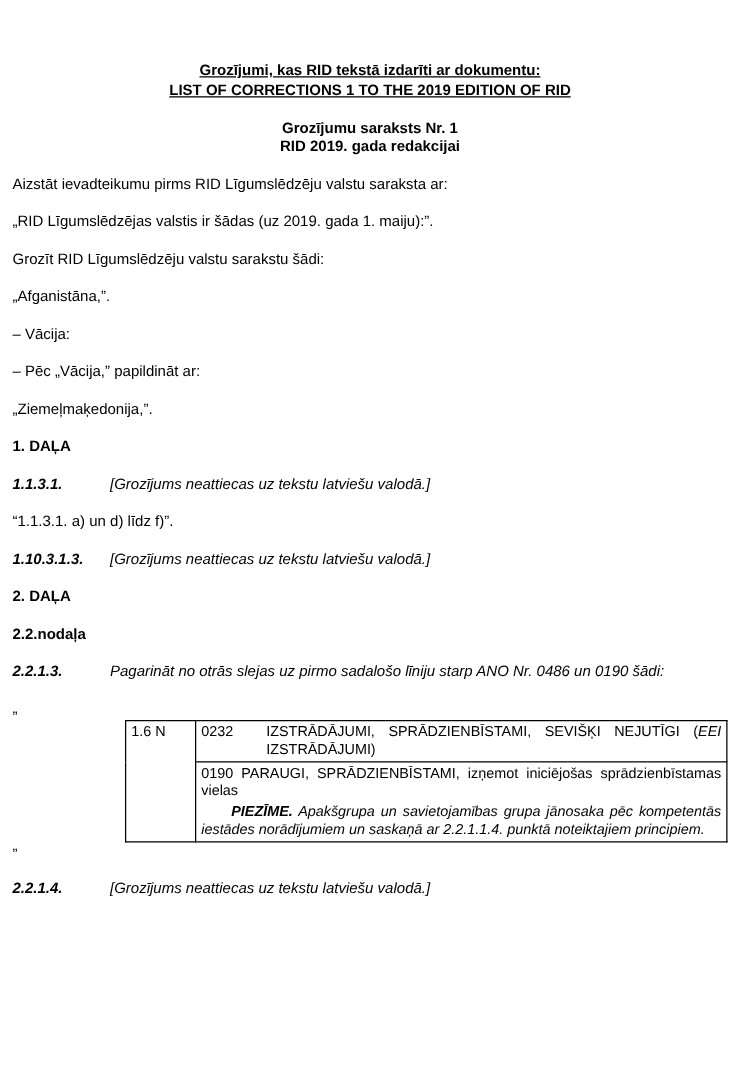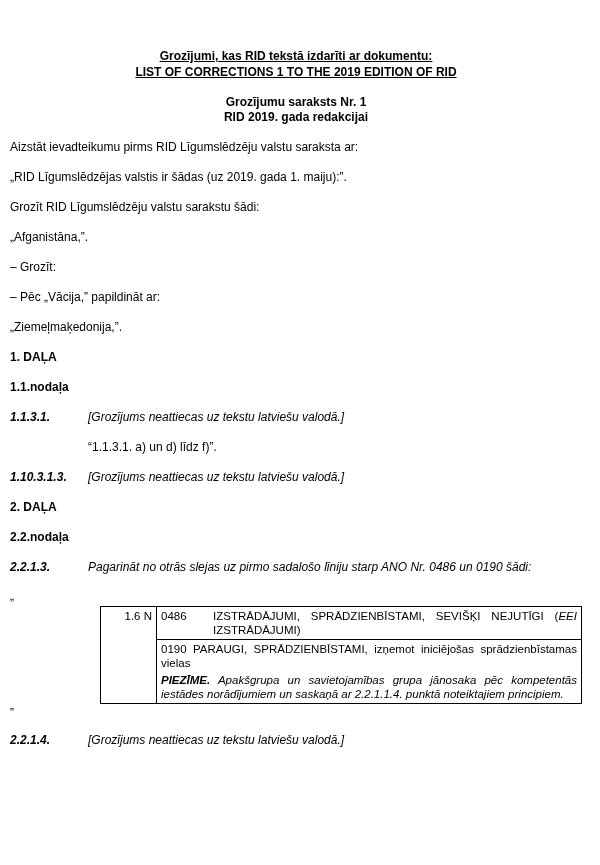--- a/index.html
+++ b/index.html
@@ -13,62 +13,61 @@
   .center { text-align:center; }
   .hdr { font-weight:bold; text-decoration:underline; line-height:16px; }
   .hdr-block { margin-bottom:15px;margin-top:40px; }
   .sub { font-weight:bold; line-height:15px; }
   .sub-block { margin-bottom:15px; }
   p, .item { line-height:15px; margin-bottom:15px; }
   .b { font-weight:bold; }
   .item { display:flex;font-style:italic; }
   .item .num { flex:0 0 78px; font-weight:bold; }
   .item .txt { flex:1; }
-  .cont { margin-left:78px; }
+  .cont { }
   .quote { line-height:13px; margin-bottom:3px; }
   .quote.close { margin-top:3px; margin-bottom:13px; }
   table.ctab {
     border-collapse:collapse;
     margin-left:90px; width:482px;
     font-size:11.5px; line-height:14px;
   }
   table.ctab td { border:1px solid #000; vertical-align:top; padding:2px 4px; }
-  td.c1 { width:56px; padding:2px 3px;text-align:right; }
+  td.c1 { width:56px; padding:2px 3px; }
   .unrow { display:flex; }
   .unrow .un { flex:0 0 52px; }
   .unrow .desc { flex:1; text-align:justify; }
   .desc2 { text-align:justify; }
   .note { text-align:justify; margin-top:3px; }
-  .note i b { font-weight:bold; }
+  .note i b { font-weight:bold;margin-left:24px; }
 </style>
 </head>
 <body>
 
 <div>
 
   <div class="hdr-block">
     <div class="hdr center">Grozījumi, kas RID tekstā izdarīti ar dokumentu:</div>
     <div class="hdr center">LIST OF CORRECTIONS 1 TO THE 2019 EDITION OF RID</div>
   </div>
 
   <div class="sub-block">
     <div class="sub center">Grozījumu saraksts Nr. 1</div>
     <div class="sub center">RID 2019. gada redakcijai</div>
   </div>
 
   <p>Aizstāt ievadteikumu pirms RID Līgumslēdzēju valstu saraksta ar:</p>
   <p>„RID Līgumslēdzējas valstis ir šādas (uz 2019. gada 1. maiju):”.</p>
   <p>Grozīt RID Līgumslēdzēju valstu sarakstu šādi:</p>
   <p>„Afganistāna,”.</p>
-  <p>– Grozīt:</p>
+  <p>– Vācija:</p>
   <p>– Pēc „Vācija,” papildināt ar:</p>
   <p>„Ziemeļmaķedonija,”.</p>
 
   <p class="b">1. DAĻA</p>
-  <p class="b">1.1.nodaļa</p>
 
   <div class="item">
     <span class="num">1.1.3.1.</span>
     <span class="txt">[Grozījums neattiecas uz tekstu latviešu valodā.]</span>
   </div>
   <p class="cont">“1.1.3.1. a) un d) līdz f)”.</p>
   <div class="item">
     <span class="num">1.10.3.1.3.</span>
     <span class="txt">[Grozījums neattiecas uz tekstu latviešu valodā.]</span>
   </div>
@@ -82,21 +81,21 @@
   </div>
 
   <div class="quote">„</div>
 
   <table class="ctab">
     <tbody>
       <tr>
         <td class="c1" rowspan="2">1.6 N</td>
         <td class="c2">
           <div class="unrow">
-            <span class="un">0486</span>
+            <span class="un">0232</span>
             <span class="desc"><span>IZSTRĀDĀJUMI, SPRĀDZIENBĪSTAMI, SEVIŠĶI NEJUTĪGI (</span><i>EEI</i><span> IZSTRĀDĀJUMI)</span></span>
           </div>
         </td>
       </tr>
       <tr>
         <td class="c2">
           <div class="desc2">0190 PARAUGI, SPRĀDZIENBĪSTAMI, izņemot iniciējošas sprādzienbīs­tamas vielas</div>
           <div class="note">
             <i><b>PIEZĪME.</b> <span>Apakšgrupa un savietojamības grupa jānosaka pēc kompeten­tās iestādes norādījumiem un saskaņā ar 2.2.1.1.4. punktā noteiktajiem principiem.</span></i>
           </div>

